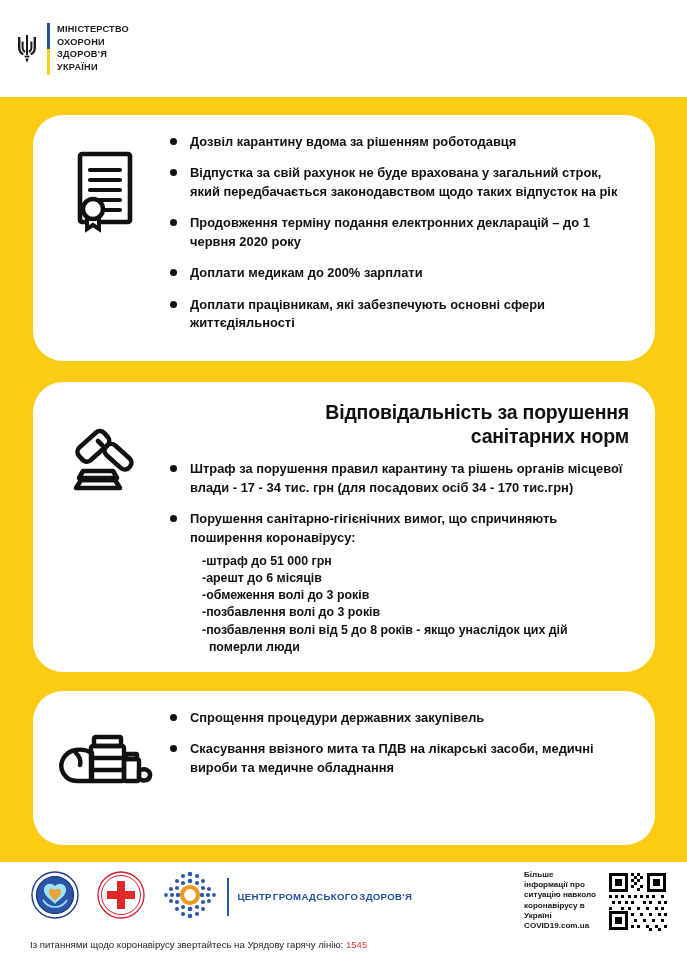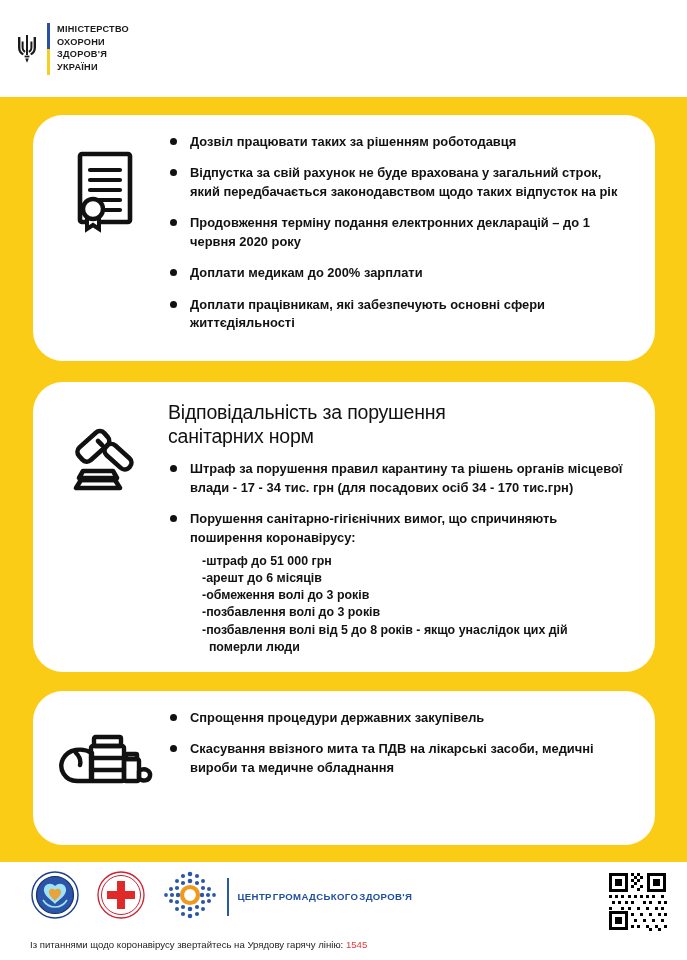--- a/index.html
+++ b/index.html
@@ -67,25 +67,26 @@
     display:flex;
     align-items:flex-start;
     justify-content:center;
     padding-top:20px;
   }
   #card3 .card-icon { align-items:center; padding-top:0; }
   .card-body { flex:1; padding-top:4px; }
 
   .card-heading {
     font-size:19.5px;
-    font-weight:400;
+    font-weight:700;
     line-height:1.24;
     color:#111;
     margin-bottom:12px;
     letter-spacing:-0.2px;
+    text-align:right;
   }
   .card-heading .h-line { display:block; }
 
   ul.bullets { list-style:none; }
   ul.bullets > li {
     position:relative;
     padding-left:22px;
     margin-bottom:13px;
     font-size:12.9px;
     line-height:1.43;
@@ -179,21 +180,21 @@
           <line x1="19" y1="41" x2="49" y2="41"></line>
           <line x1="19" y1="51" x2="49" y2="51"></line>
           <line x1="32" y1="61" x2="49" y2="61"></line>
         </g>
         <path d="M16 66 l0 14 l6-4 l6 4 l0-14z" fill="#fff" stroke="#111" stroke-width="4"></path>
         <circle cx="22" cy="60" r="10" fill="#fff" stroke="#111" stroke-width="4.4"></circle>
       </svg>
     </div>
     <div class="card-body">
       <ul class="bullets">
-        <li>Дозвіл працювати таких за рішенням роботодавця</li>
+        <li>Дозвіл карантину вдома за рішенням роботодавця</li>
         <li>Відпустка за свій рахунок не буде врахована у загальний строк, який передбачається законодавством щодо таких відпусток на рік</li>
         <li>Продовження терміну подання електронних декларацій – до 1 червня 2020 року</li>
         <li>Доплати медикам до 200% зарплати</li>
         <li>Доплати працівникам, які забезпечують основні сфери життєдіяльності</li>
       </ul>
     </div>
   </section>
 
   <section class="card" id="card2">
     <div class="card-icon">
@@ -319,20 +320,28 @@
         <span class="cphz-sep"></span>
         <span class="cphz-text">
           <span>ЦЕНТР</span>
           <span>ГРОМАДСЬКОГО</span>
           <span>ЗДОРОВ'Я</span>
         </span>
       </div>
     </div>
 
     <div class="right-block">
+      <div class="covid-info">
+        <span>Більше</span>
+        <span>інформації про</span>
+        <span>ситуацію навколо</span>
+        <span>коронавірусу в</span>
+        <span>Україні</span>
+        <span>COVID19.com.ua</span>
+      </div>
       <span class="qr">
         <svg width="63" height="63" viewBox="0 0 63 63" shape-rendering="crispEdges">
           <rect width="63" height="63" fill="#fff"></rect>
           <g fill="#000">
             <path d="M3 3h19v19H3zm3 3v13h13V6z"></path>
               <rect x="9" y="9" width="7" height="7"></rect>
             <path d="M41 3h19v19H41zm3 3v13h13V6z"></path>
               <rect x="47" y="9" width="7" height="7"></rect>
             <path d="M3 41h19v19H3zm3 3v13h13V44z"></path>
               <rect x="9" y="47" width="7" height="7"></rect>

